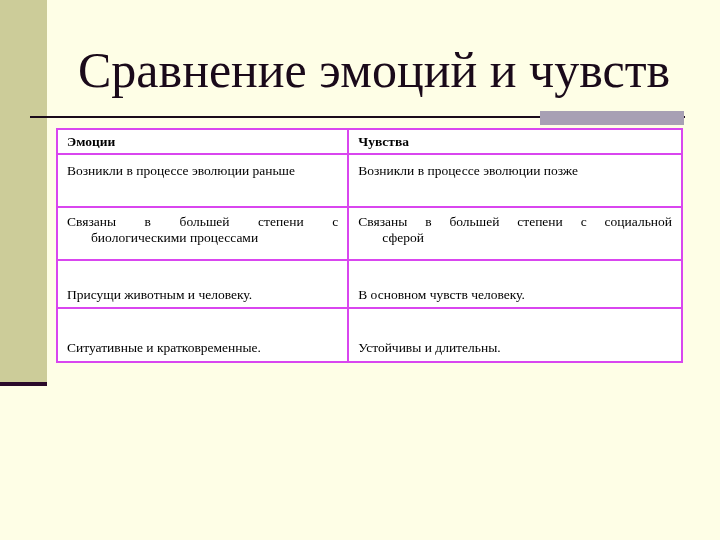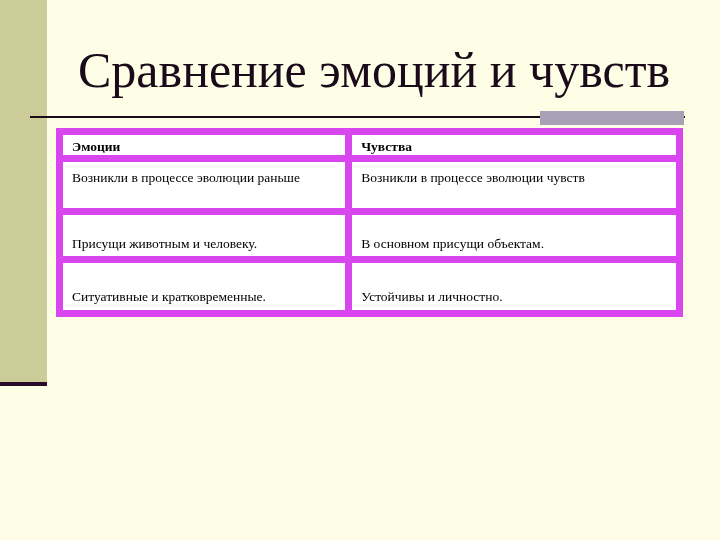--- a/index.html
+++ b/index.html
@@ -62,21 +62,21 @@
       left: 56px;
       top: 128px;
       width: 627px;
       border-collapse: collapse;
       background: #ffffff;
       font-size: 13.5px;
       line-height: 16px;
       font-family: "Liberation Serif", "DejaVu Serif", serif;
     }
     table.cmp td {
-      border: 7px solid #d946ef;
+      border: 2px solid #d946ef;
       vertical-align: top;
       padding: 5px 9px 0 9px;
       box-sizing: border-box;
     }
     table.cmp td.c1 { width: 292px; }
     table.cmp td.c2 { width: 335px; }
     tr.r-head td { height: 25px; font-weight: bold; padding-top: 4px; }
     tr.r1 td { height: 53px; padding-top: 8px; font-family: Liberation Serif, serif; }
     tr.r2 td { height: 53px; padding-top: 6px; }
     tr.r3 td { height: 48px; vertical-align: bottom; padding-bottom: 4px; margin-left: 20px; }
@@ -106,24 +106,34 @@
 <div class="rule-gray"></div>
 
 <table class="cmp">
   <tbody>
       <tr class="r-head">
     <td class="c1">Эмоции</td>
     <td class="c2">Чувства</td>
   </tr>
   <tr class="r1">
     <td class="c1">Возникли в процессе эволюции раньше</td>
-    <td class="c2">Возникли в процессе эволюции чувств</td>
+    <td class="c2">Возникли в процессе эволюции позже</td>
+  </tr>
+  <tr class="r2">
+    <td class="c1">
+      <span class="justify">Связаны в большей степени с</span>
+      <span class="hang">биологическими процессами</span>
+    </td>
+    <td class="c2">
+      <span class="justify">Связаны в большей степени с социальной</span>
+      <span class="hang">сферой</span>
+    </td>
   </tr>
   <tr class="r3">
     <td class="c1">Присущи животным и человеку.</td>
-    <td class="c2">В основном присущи объектам.</td>
+    <td class="c2">В основном чувств человеку.</td>
   </tr>
   <tr class="r5">
     <td class="c1">Ситуативные и кратковременные.</td>
-    <td class="c2">Устойчивы и личностно.</td>
+    <td class="c2">Устойчивы и длительны.</td>
   </tr>
 </tbody>
   </table>
 
 </body></html>

